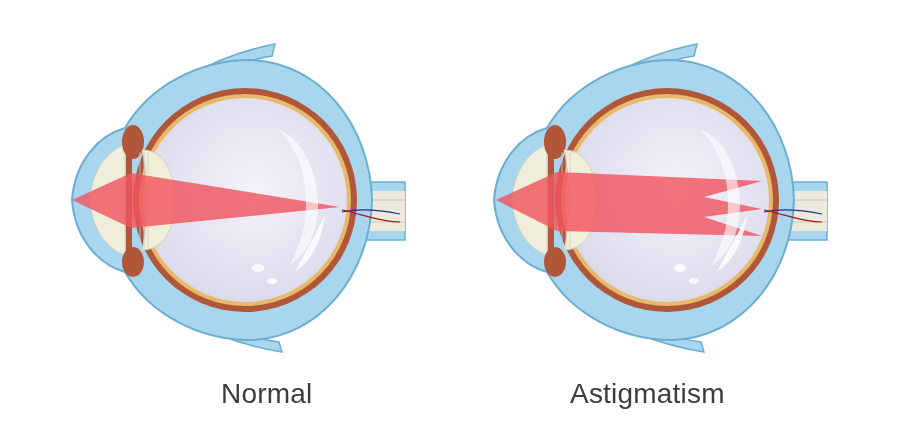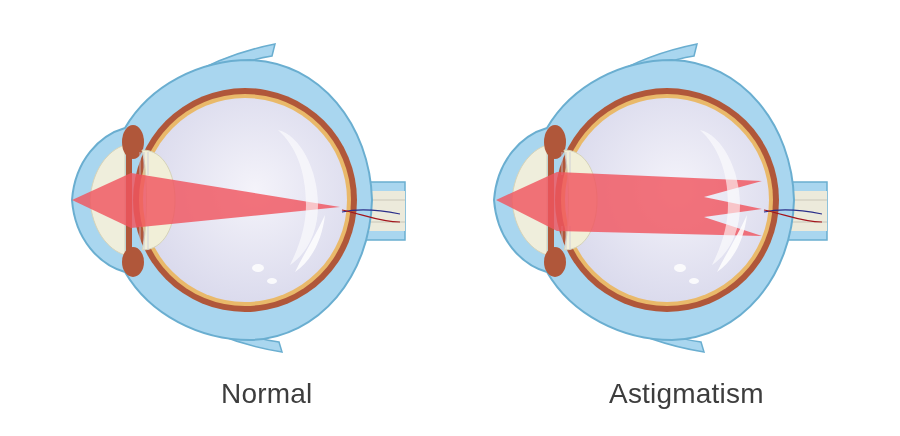--- a/index.html
+++ b/index.html
@@ -3,21 +3,21 @@
 <meta charset="utf-8">
 <style>
   html, body { margin: 0; padding: 0; background: #ffffff; }
   body { width: 900px; height: 436px; position: relative; overflow: hidden; font-family: "Liberation Sans", sans-serif; }
   .panel { position: absolute; top: 0; width: 450px; height: 436px; }
   .panel.left { left: 0; }
   .panel.right { left: 422px; }
   .panel svg { position: absolute; left: 0; top: 0; }
   .caption { position: absolute; top: 378px; font-size: 28px; color: #3d3d3d; letter-spacing: 0.2px; }
   .caption.left { left: 183px; margin-left: 38px; }
-  .caption.right { left: 570px; margin-left: 39px; }
+  .caption.right { left: 570px; }
 </style>
 </head>
 <body>
 
 <div class="panel left">
   <svg width="450" height="380" viewBox="0 0 450 380">
     <defs>
       <radialGradient id="vitG1" cx="0.55" cy="0.45" r="0.6">
         <stop offset="0" stop-color="#f4f3fa"></stop>
         <stop offset="1" stop-color="#d9d9ec"></stop>

